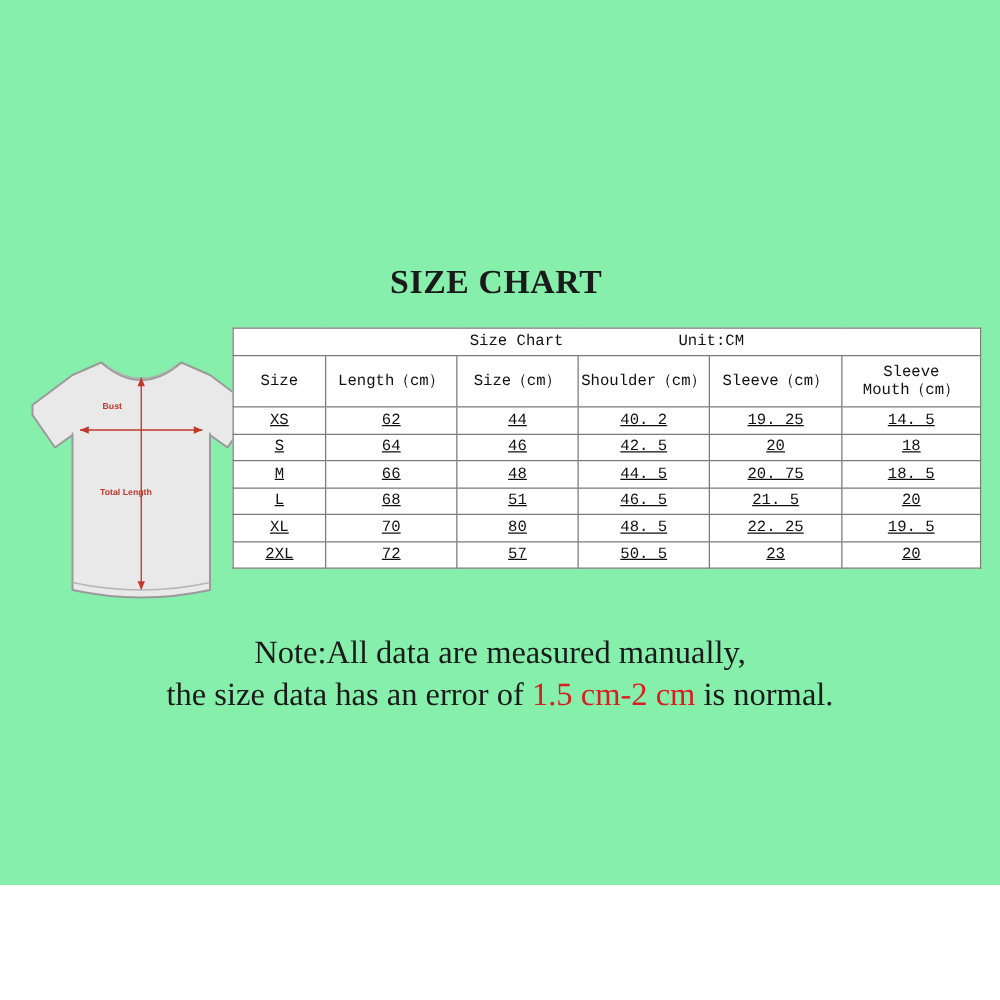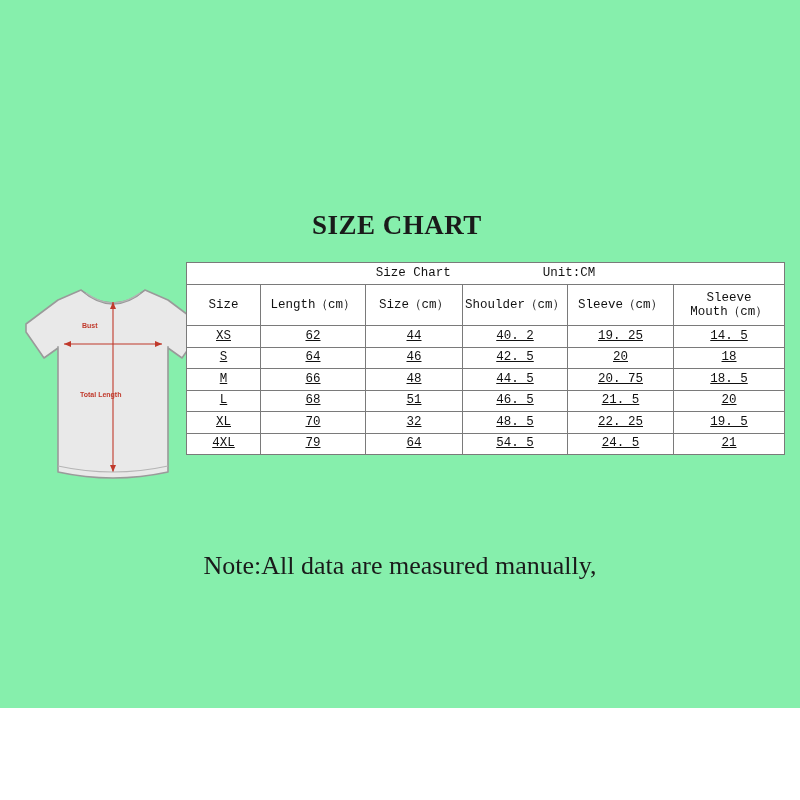--- a/index.html
+++ b/index.html
@@ -114,21 +114,20 @@
   .note {
     position: absolute;
     left: 0;
     top: 505px;
     width: 800px;
     text-align: center;
     font-family: "Liberation Serif", serif;
     font-size: 26px;
     color: #1a1a1a;
     line-height: 1.30;
-    margin-top: 44px;
   }
   .note .line1 { display: block; }
   .note .line2 { display: block; }
   .red { color: #d81f1f; }
 </style>
 </head>
 <body>
 
 <div id="page">
 
@@ -231,34 +230,35 @@
             <td>L</td>
             <td>68</td>
             <td>51</td>
             <td>46. 5</td>
             <td>21. 5</td>
             <td>20</td>
           </tr>
           <tr class="data-row">
             <td>XL</td>
             <td>70</td>
-            <td>32</td>
+            <td>80</td>
             <td>48. 5</td>
             <td>22. 25</td>
             <td>19. 5</td>
           </tr>
           <tr class="data-row">
-            <td>4XL</td>
-            <td>79</td>
-            <td>64</td>
-            <td>54. 5</td>
-            <td>24. 5</td>
-            <td>21</td>
+            <td>2XL</td>
+            <td>72</td>
+            <td>57</td>
+            <td>50. 5</td>
+            <td>23</td>
+            <td>20</td>
           </tr>
         </tbody>
     </table>
   </div>
 
   <div class="note">
     <span class="line1">Note:All data are measured manually,</span>
+    <span class="line2"><span>the size data has an error of </span><span class="red">1.5 cm-2 cm</span><span> is normal.</span></span>
   </div>
 
 </div>
 
 </body></html>

